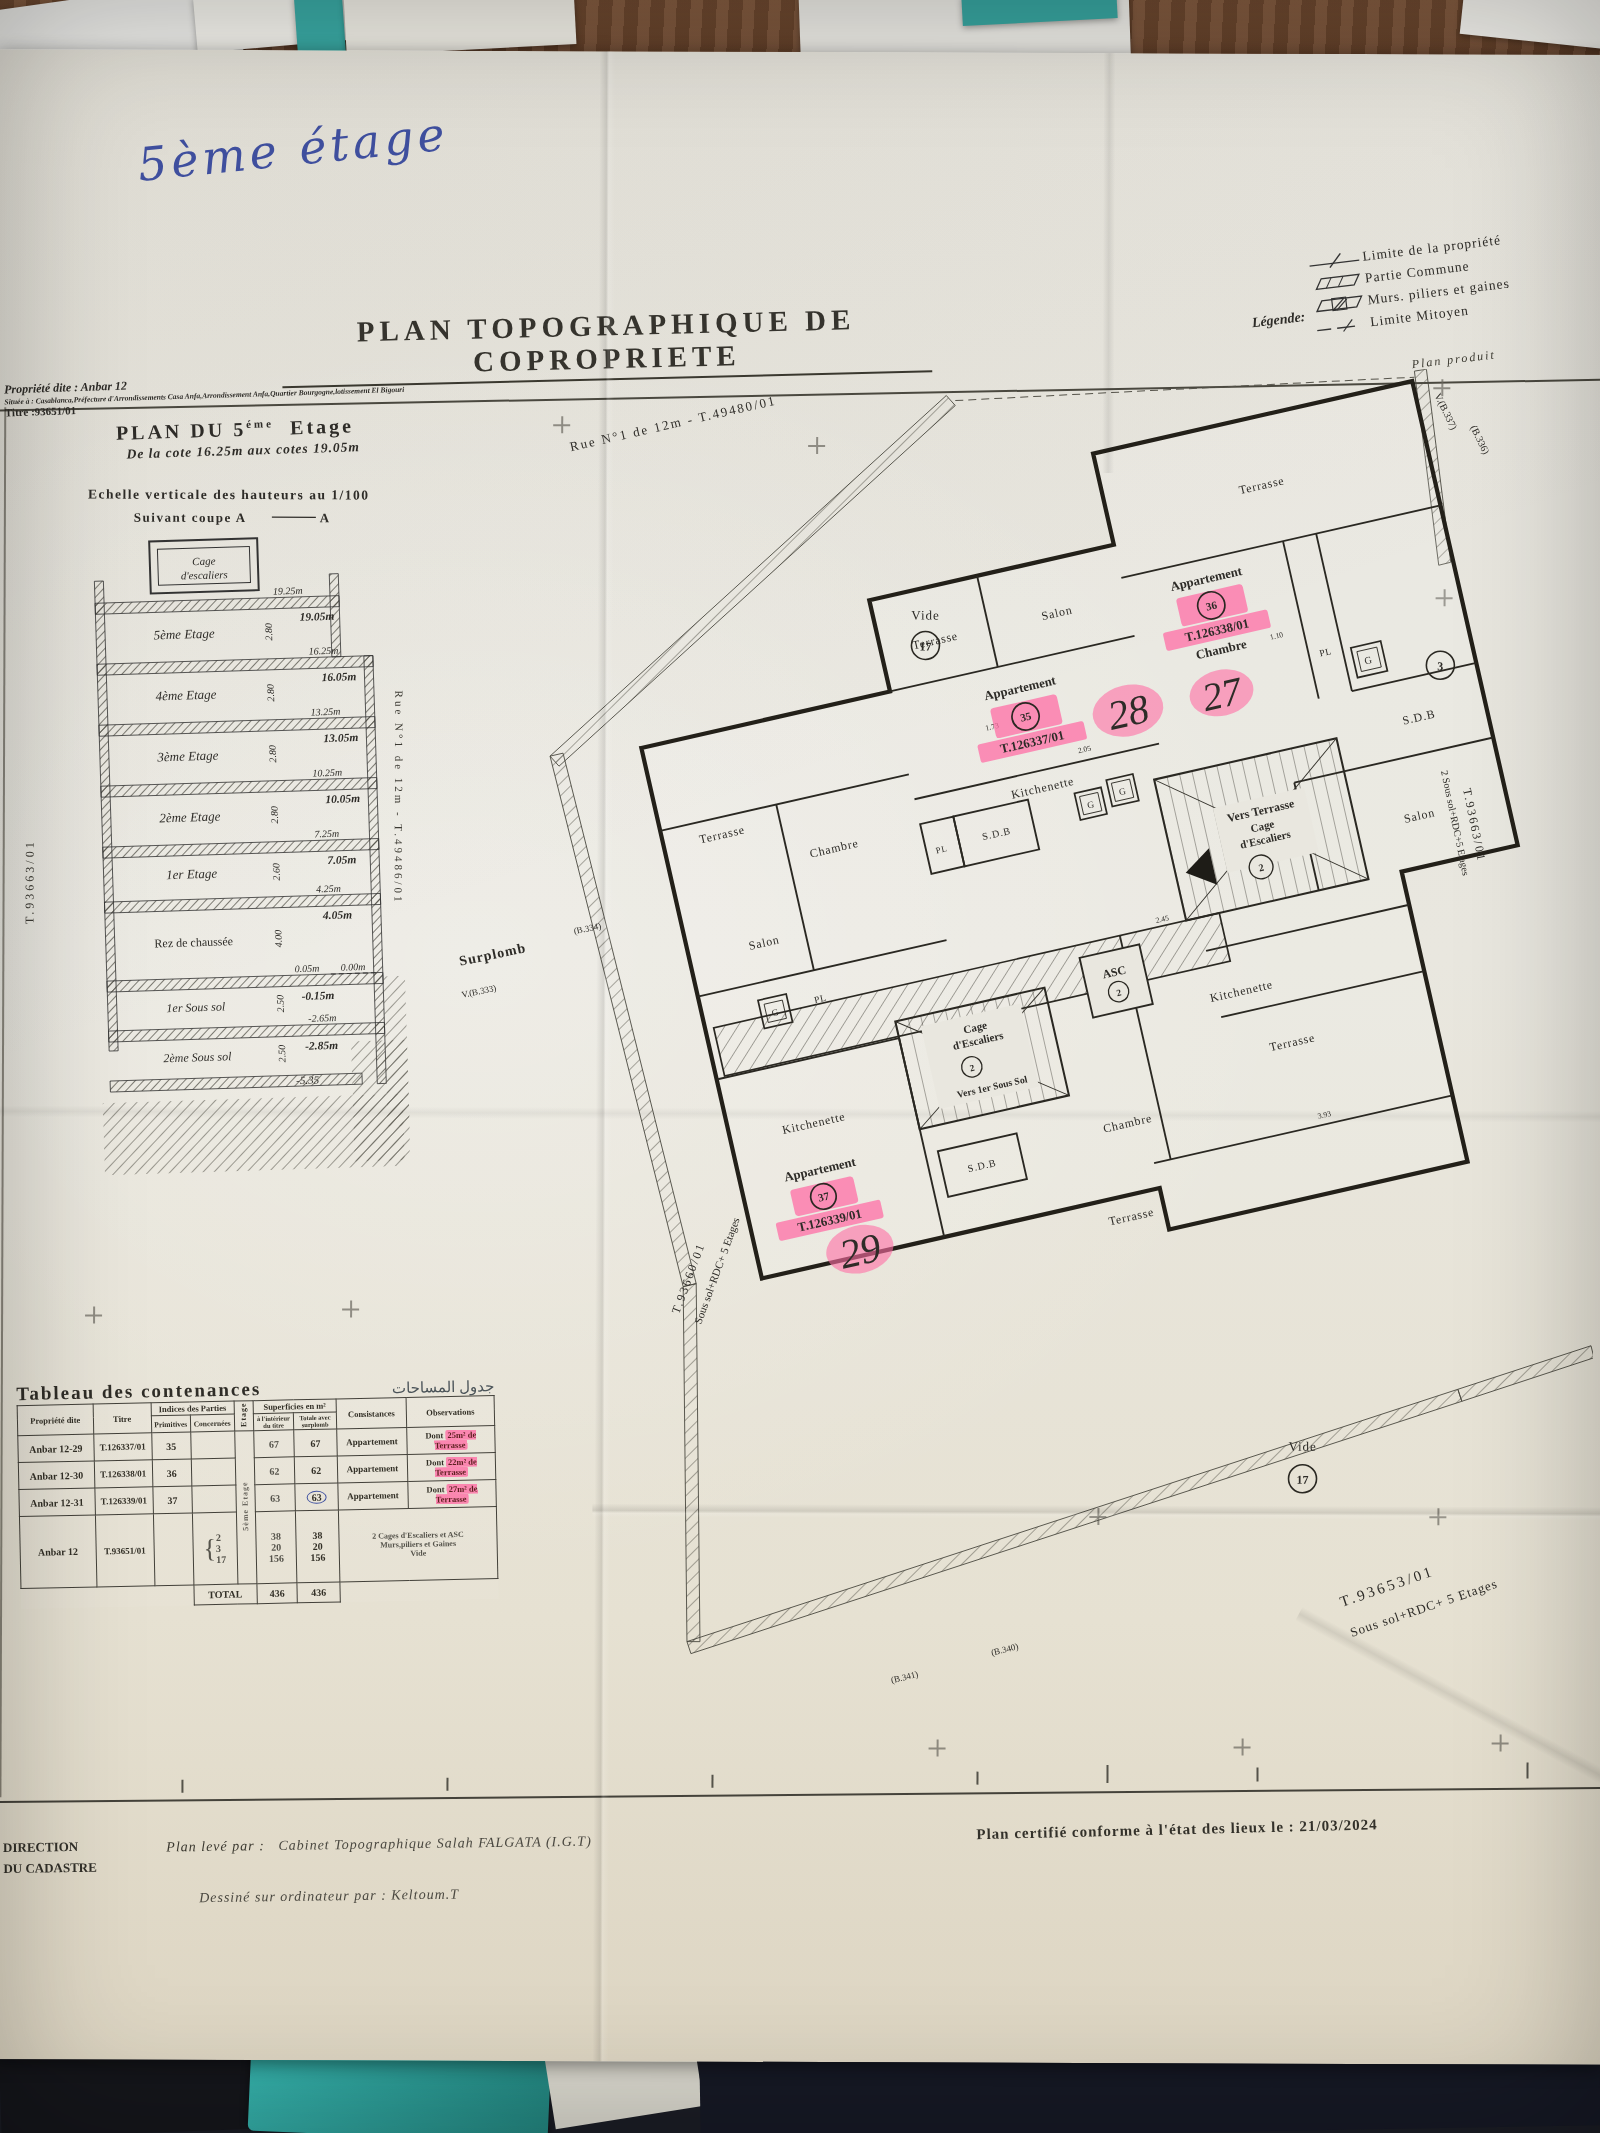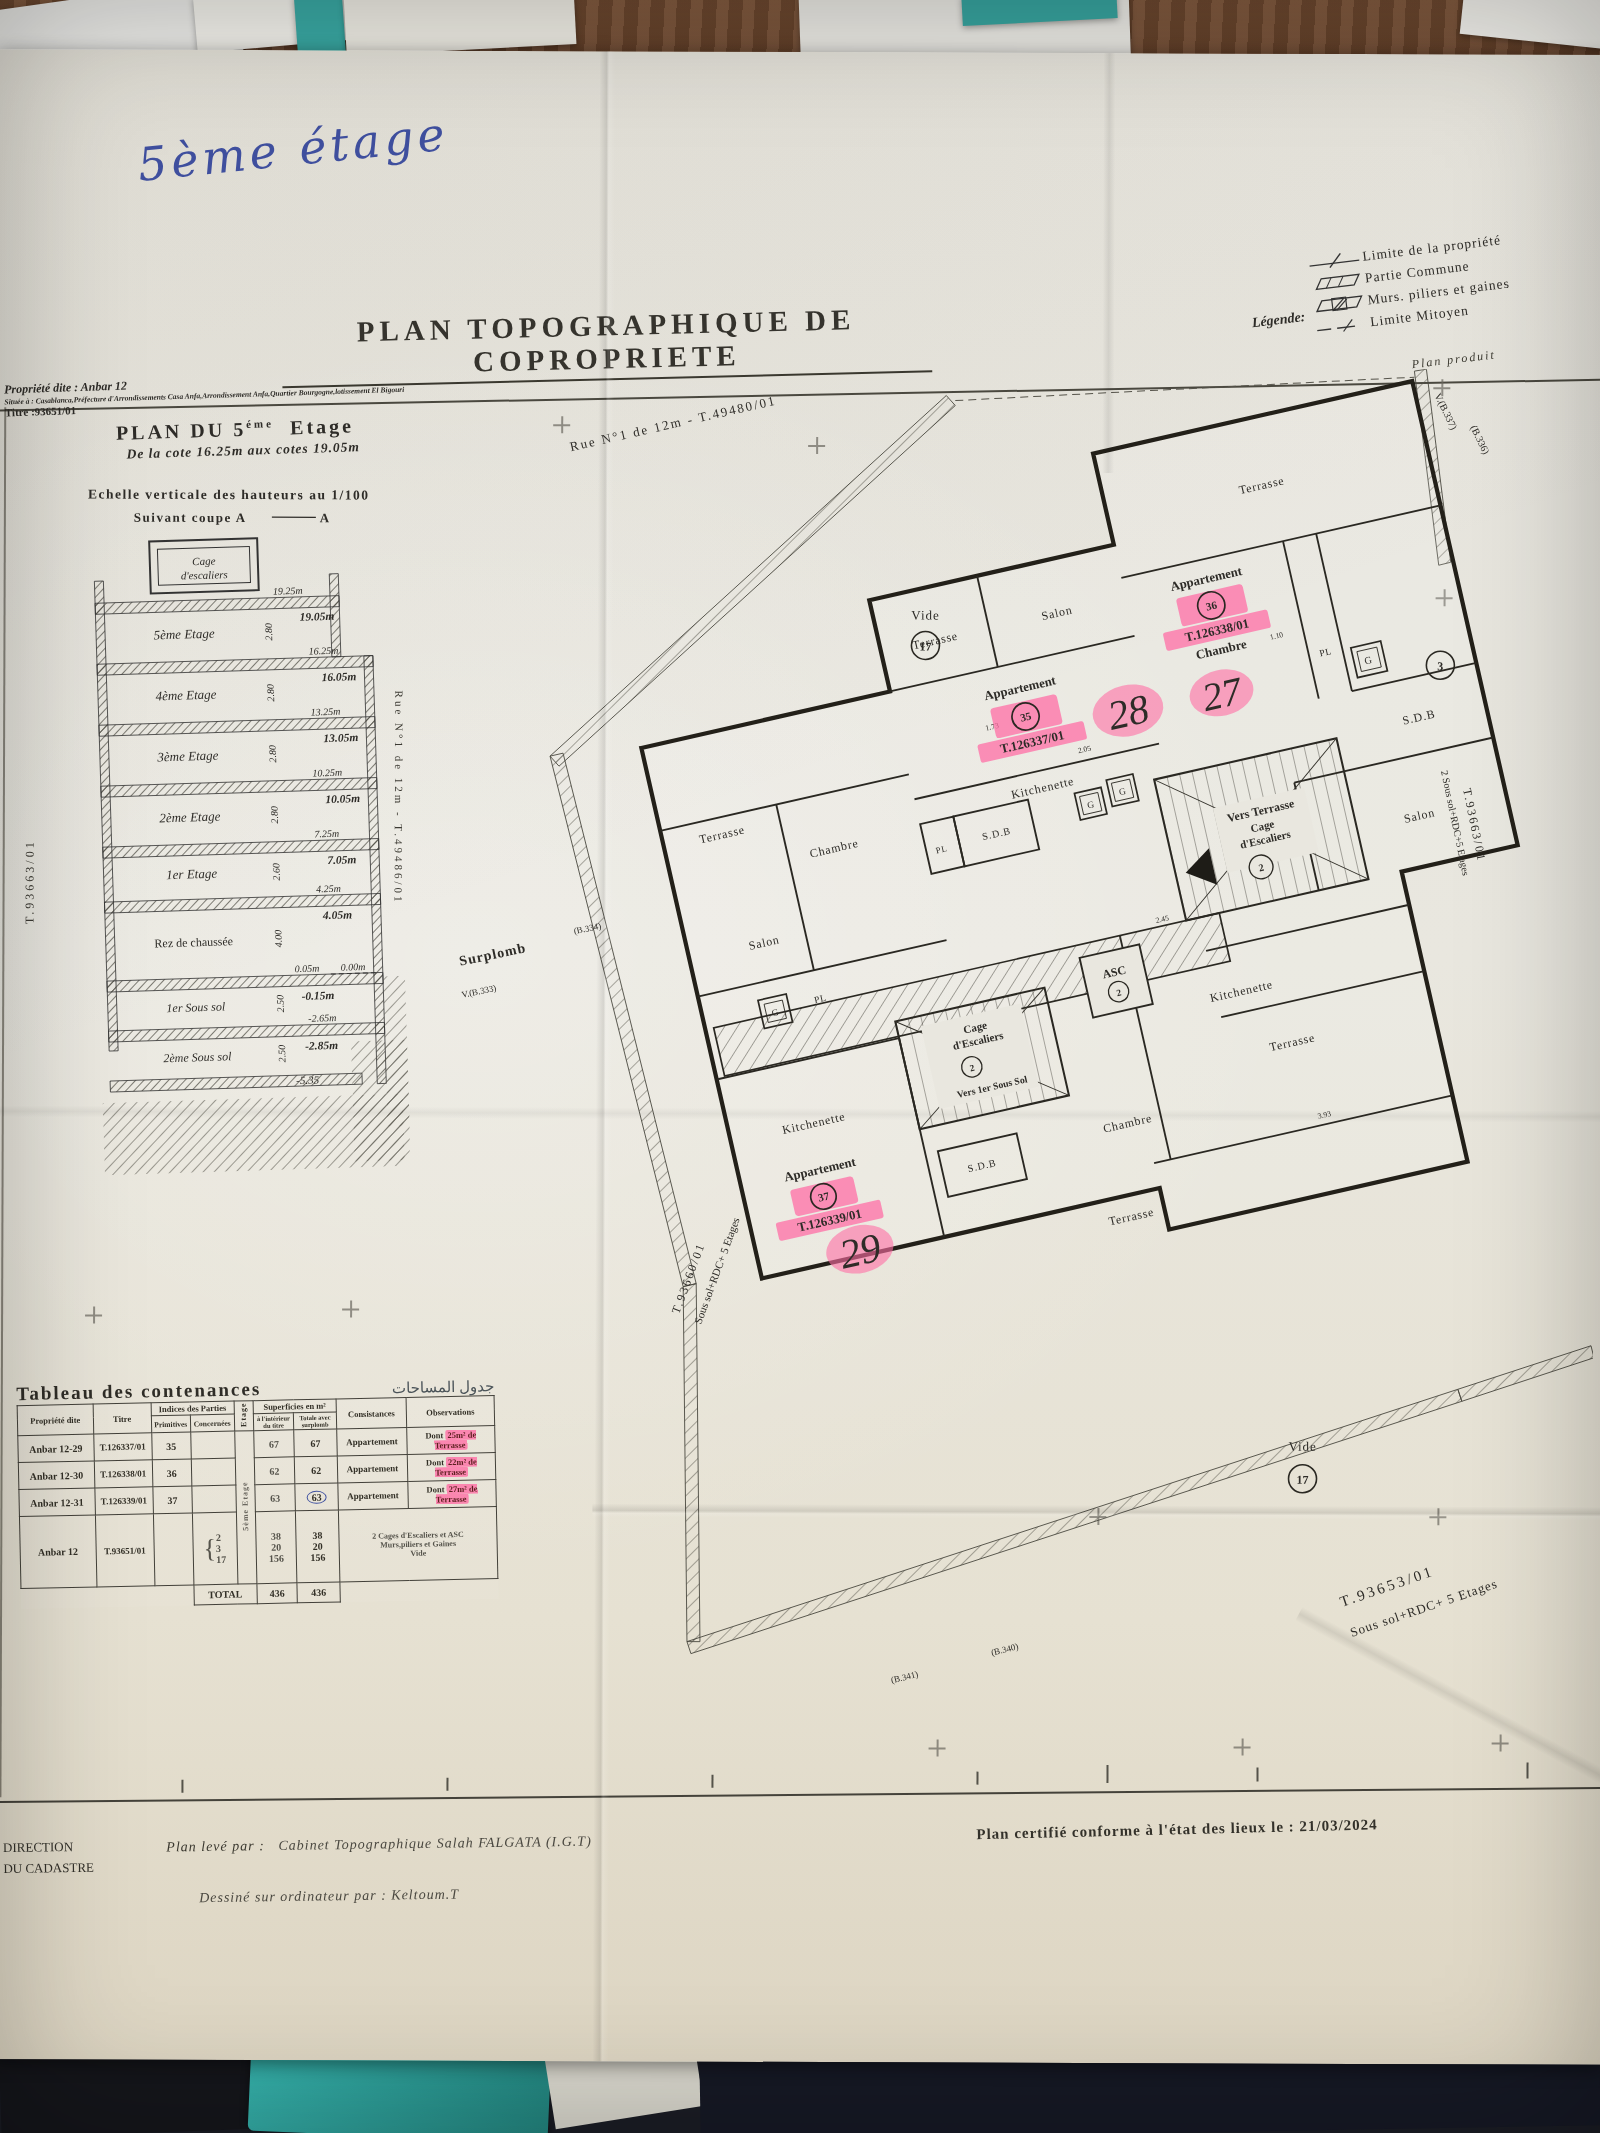--- a/index.html
+++ b/index.html
@@ -507,21 +507,21 @@
 
     <div class="abs" style="left:0;top:1742px;width:1612px;height:1.6px;background:#44423a;transform:rotate(-.7deg);"></div>
     <div class="abs" style="left:190px;top:1730px;width:1.5px;height:13px;background:#55534a;"></div>
     <div class="abs" style="left:455px;top:1727px;width:1.5px;height:13px;background:#55534a;"></div>
     <div class="abs" style="left:720px;top:1723px;width:1.5px;height:13px;background:#55534a;"></div>
     <div class="abs" style="left:985px;top:1719px;width:1.5px;height:13px;background:#55534a;"></div>
     <div class="abs" style="left:1115px;top:1712px;width:1.5px;height:18px;background:#55534a;"></div>
     <div class="abs" style="left:1265px;top:1714px;width:1.5px;height:14px;background:#55534a;"></div>
     <div class="abs" style="left:1535px;top:1708px;width:1.5px;height:16px;background:#55534a;"></div>
 
-    <div class="abs" style="left:12px;top:1788px;transform:rotate(-1deg);font-size:13px;font-weight:normal;color:#33312a;line-height:1.6;">
+    <div class="abs" style="left:12px;top:1788px;transform:rotate(-1deg);font-size:13px;font-weight:bold;color:#33312a;line-height:1.6;">
       <div>DIRECTION</div>
       <div>DU CADASTRE</div>
     </div>
     <div class="abs" style="left:175px;top:1786px;transform:rotate(-1deg);font-size:14px;font-style:italic;color:#3a382f;letter-spacing:1px;">
       <span>Plan levé par :</span>&nbsp;&nbsp;
       <span style="color:#4a4840;">Cabinet Topographique Salah FALGATA (I.G.T)</span>
     </div>
     <div class="abs" style="left:208px;top:1838px;transform:rotate(-1deg);font-size:14px;font-style:italic;color:#4a4840;letter-spacing:1px;">Dessiné sur ordinateur par : Keltoum.T</div>
     <div class="abs" style="left:985px;top:1768px;transform:rotate(-1.6deg);font-size:15px;font-weight:bold;color:#33312a;letter-spacing:1px;">Plan certifié conforme à l'état des lieux le : 21/03/2024</div>
 

